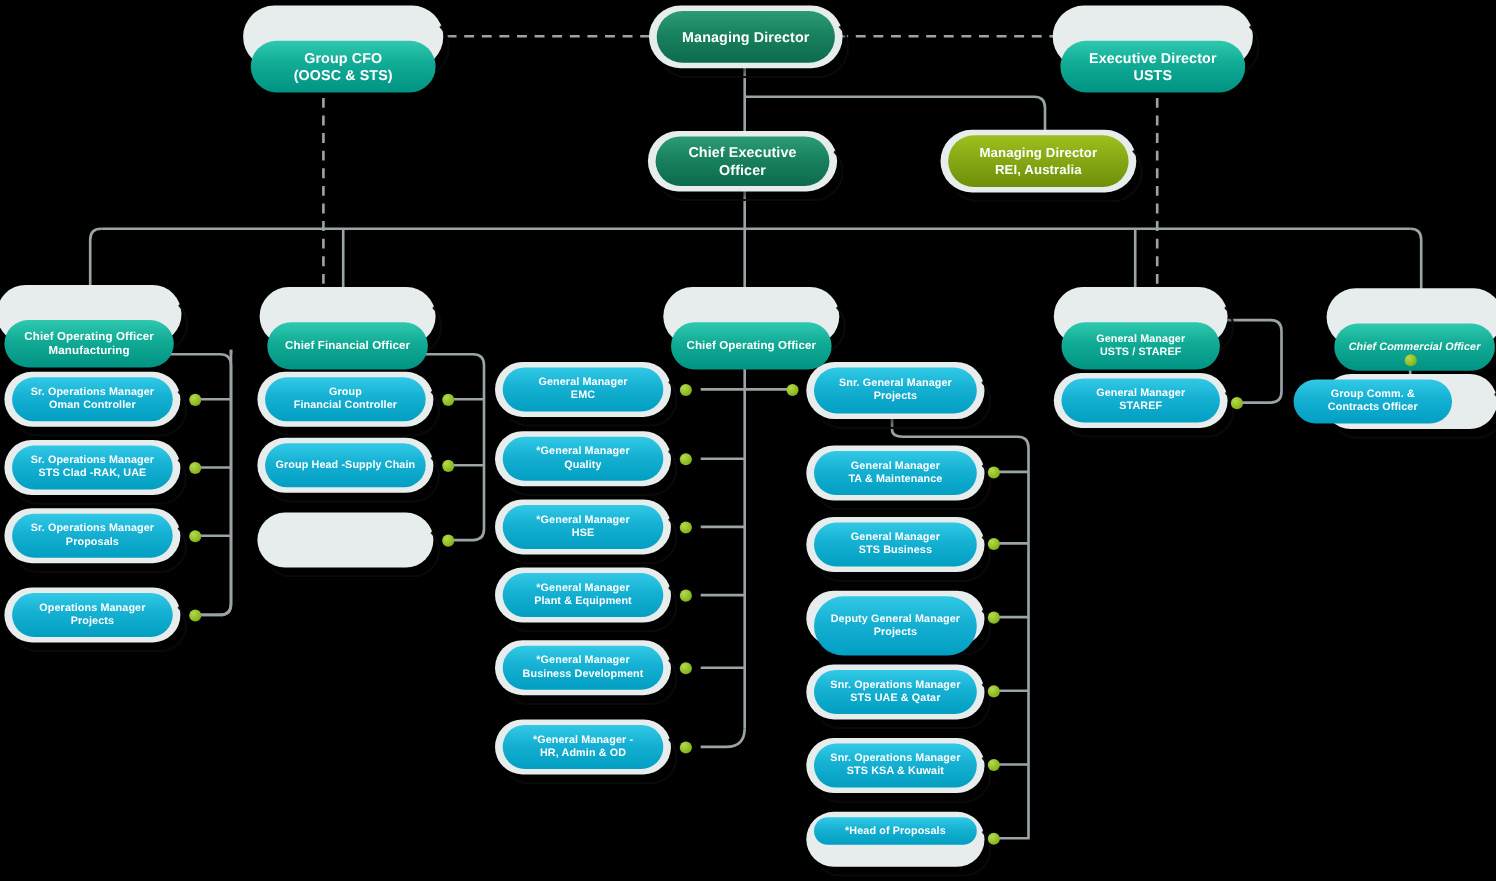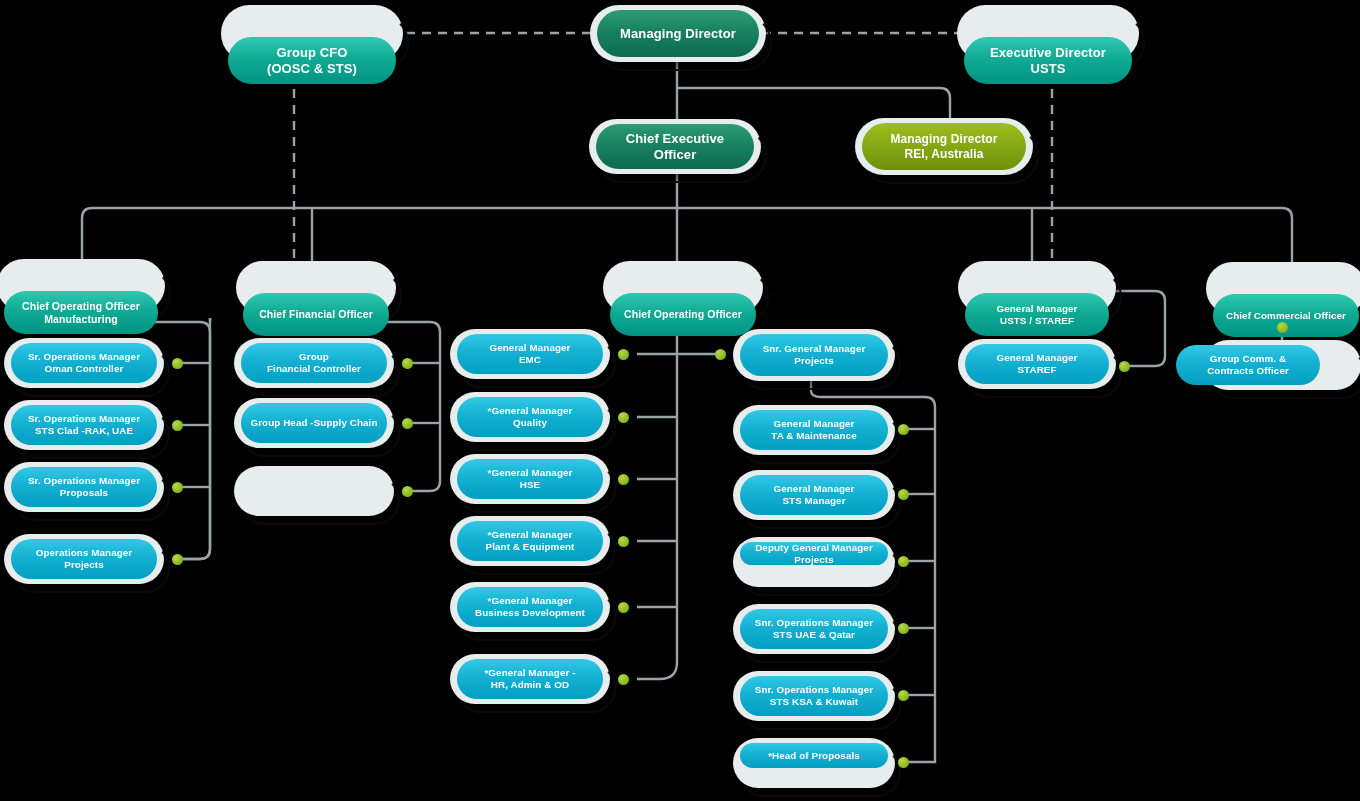--- a/index.html
+++ b/index.html
@@ -217,21 +217,21 @@
 
   <div class="nodewrap" style="left:958px;top:261px;width:158px;height:53px;"></div>
   <div class="node t-teal fs-10" style="left:965px;top:266px;width:144px;height:43px;">
     <span>
         <span class="lbl">General Manager</span>
         <span class="lbl">USTS / STAREF</span>
       </span>
   </div>
 
   <div class="nodewrap" style="left:1206px;top:262px;width:160px;height:53px;"></div>
-  <div class="node t-teal fs-10" style="left:1213px;top:267px;width:146px;height:43px;">
+  <div class="node t-teal fs-10" style="left:1213px;top:267px;width:146px;height:43px;font-style:italic;">
     <span>
         <span class="lbl">Chief Commercial Officer</span>
       </span>
   </div>
 
   <div class="nodewrap" style="left:4px;top:338px;width:160px;height:50px;"></div>
   <div class="node t-cyan fs-10" style="left:11px;top:343px;width:146px;height:40px;">
     <span>
         <span class="lbl">Sr. Operations Manager</span>
         <span class="lbl">Oman Controller</span>
@@ -340,26 +340,26 @@
     <span>
         <span class="lbl">General Manager</span>
         <span class="lbl">TA &amp; Maintenance</span>
       </span>
   </div>
 
   <div class="nodewrap" style="left:733px;top:470px;width:162px;height:50px;"></div>
   <div class="node t-cyan fs-10" style="left:740px;top:475px;width:148px;height:40px;">
     <span>
         <span class="lbl">General Manager</span>
-        <span class="lbl">STS Manager</span>
+        <span class="lbl">STS Business</span>
       </span>
   </div>
 
   <div class="nodewrap" style="left:733px;top:537px;width:162px;height:50px;"></div>
-  <div class="node t-cyan fs-10" style="left:740px;top:542px;width:148px;height:23px;">
+  <div class="node t-cyan fs-10" style="left:740px;top:542px;width:148px;height:54px;">
     <span>
         <span class="lbl">Deputy General Manager</span>
         <span class="lbl">Projects</span>
       </span>
   </div>
 
   <div class="nodewrap" style="left:733px;top:604px;width:162px;height:50px;"></div>
   <div class="node t-cyan fs-10" style="left:740px;top:609px;width:148px;height:40px;">
     <span>
         <span class="lbl">Snr. Operations Manager</span>

